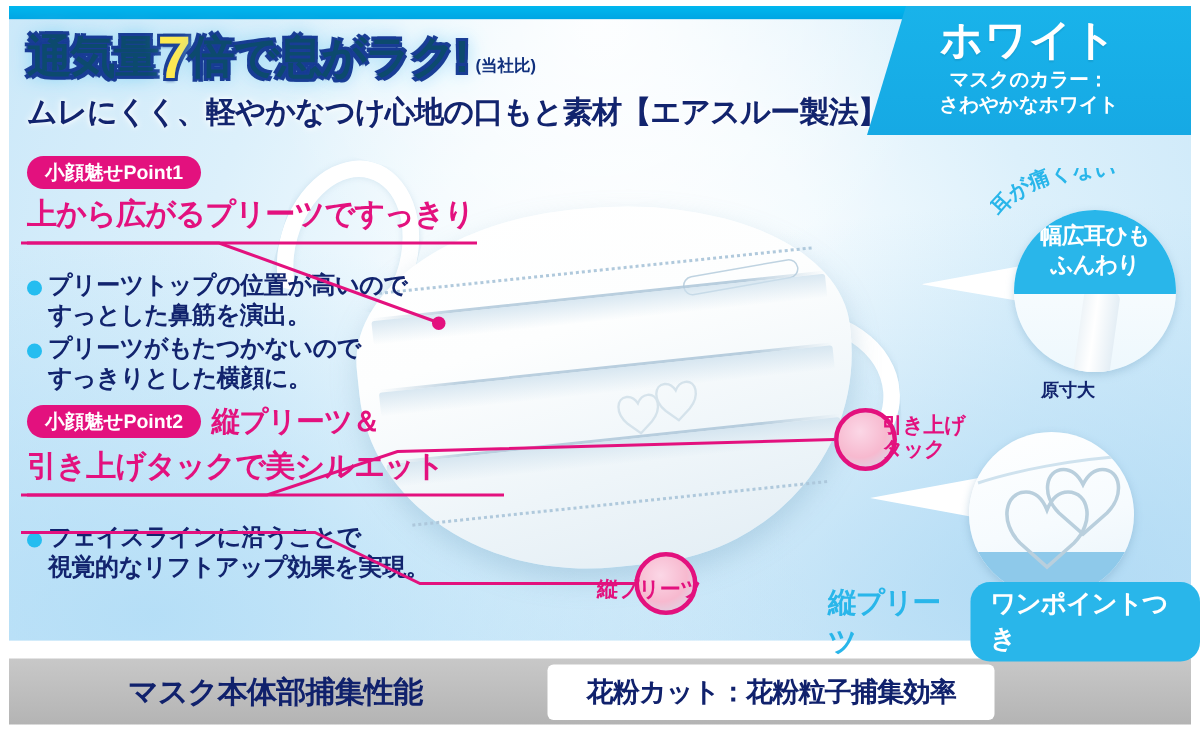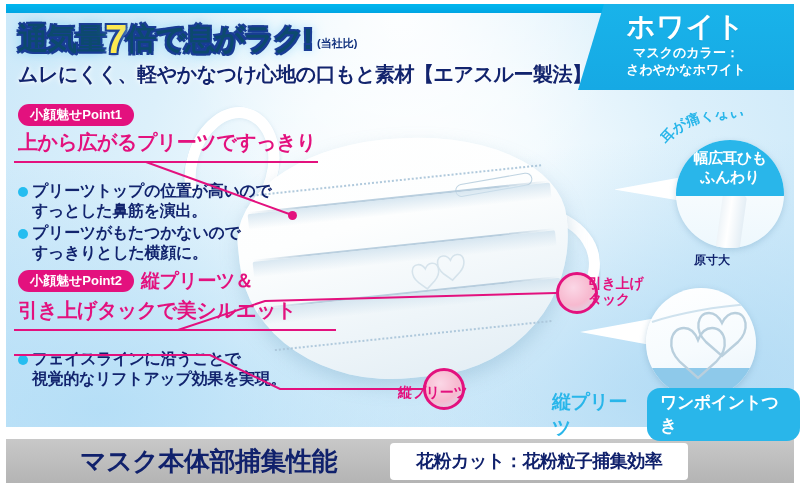--- a/index.html
+++ b/index.html
@@ -219,21 +219,21 @@
   }
 
   
   .footer-bar {
     position: absolute; left: 6px; bottom: 6px; width: 788px; height: 44px;
     background: linear-gradient(180deg,#c8c8c8 0%, #bdbdbd 55%, #b4b4b4 100%);
     display: flex; align-items: center;
   }
   .footer-left {
     width: 355px; text-align: center;
-    font-size: 26px; font-weight: 700; color: #10216c; letter-spacing: -0.5px; margin-left: 25px;
+    font-size: 20px; font-weight: 700; color: #10216c; letter-spacing: -0.5px;
   }
   .footer-chip {
     background: #ffffff; border-radius: 4px; height: 37px;
     display: flex; align-items: center; justify-content: center;
     padding: 16px 26px; margin-left: 4px;
     font-size: 18px; font-weight: 700; color: #10216c; letter-spacing: -0.5px;
   }
 </style>
 </head>
 <body>

